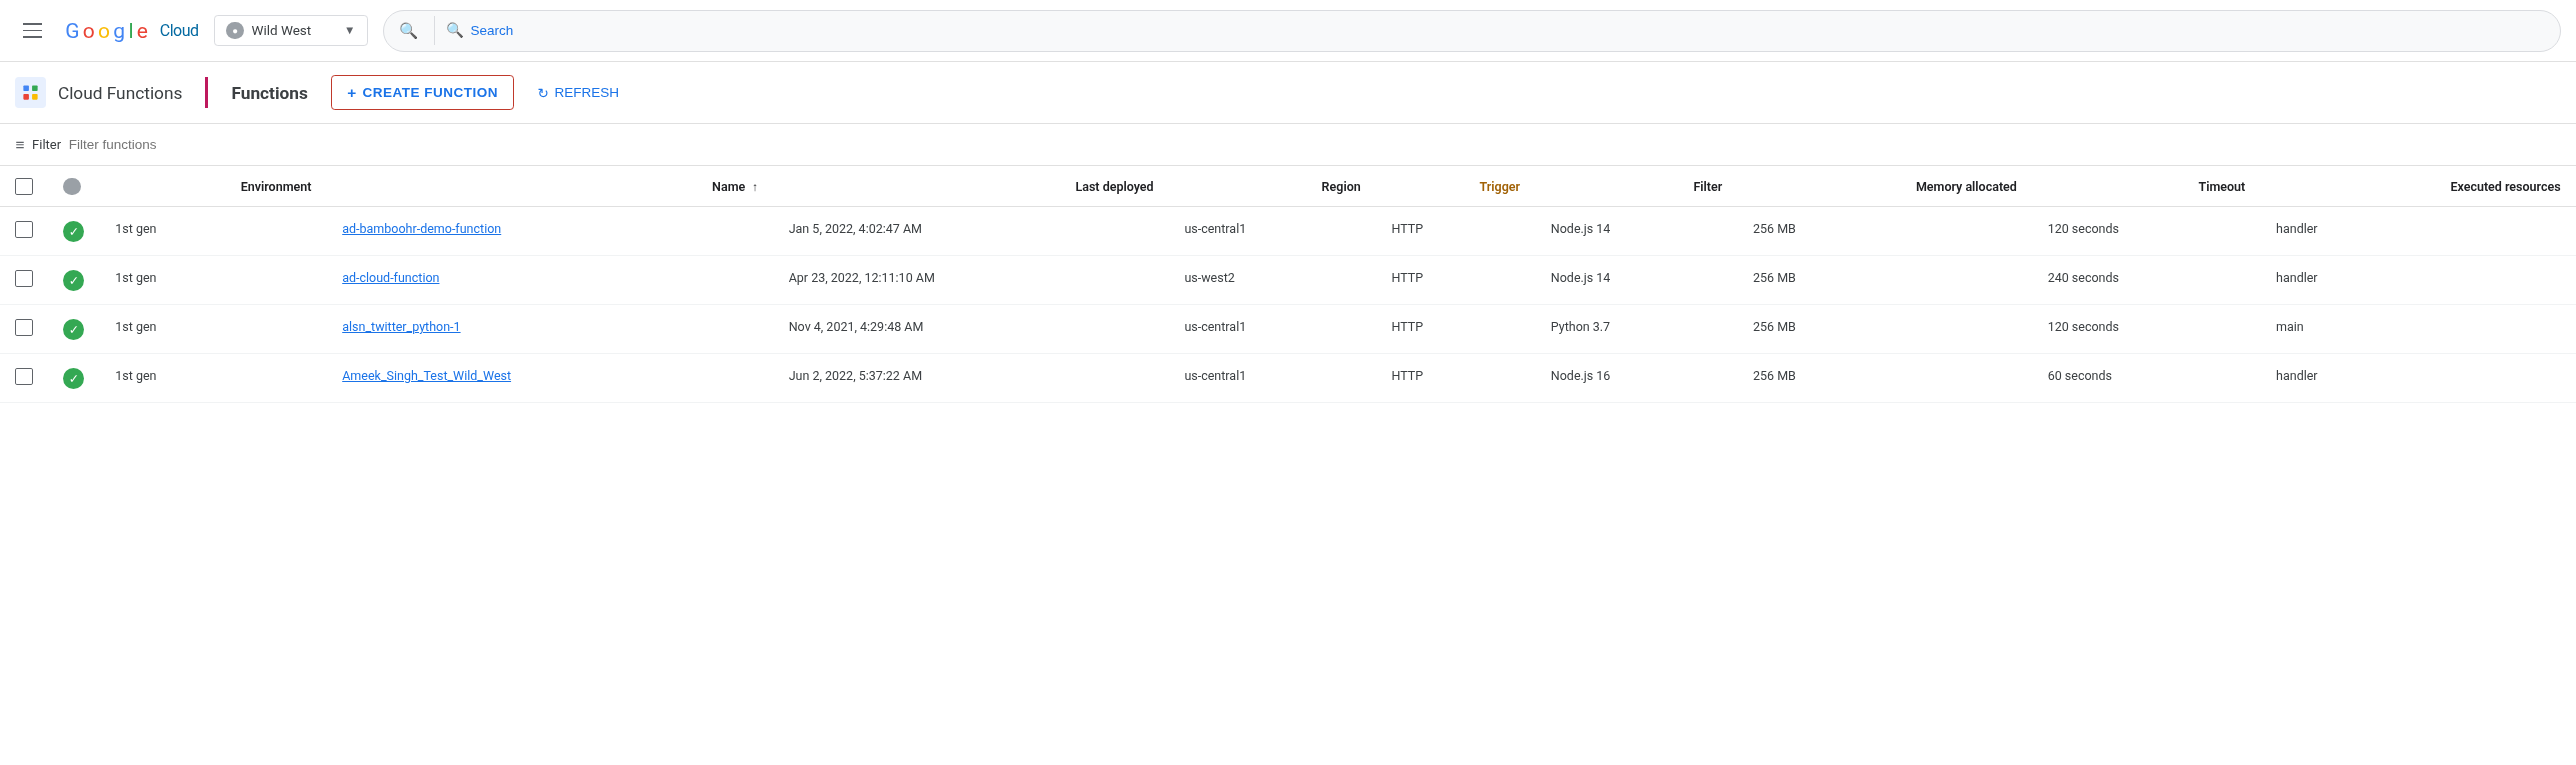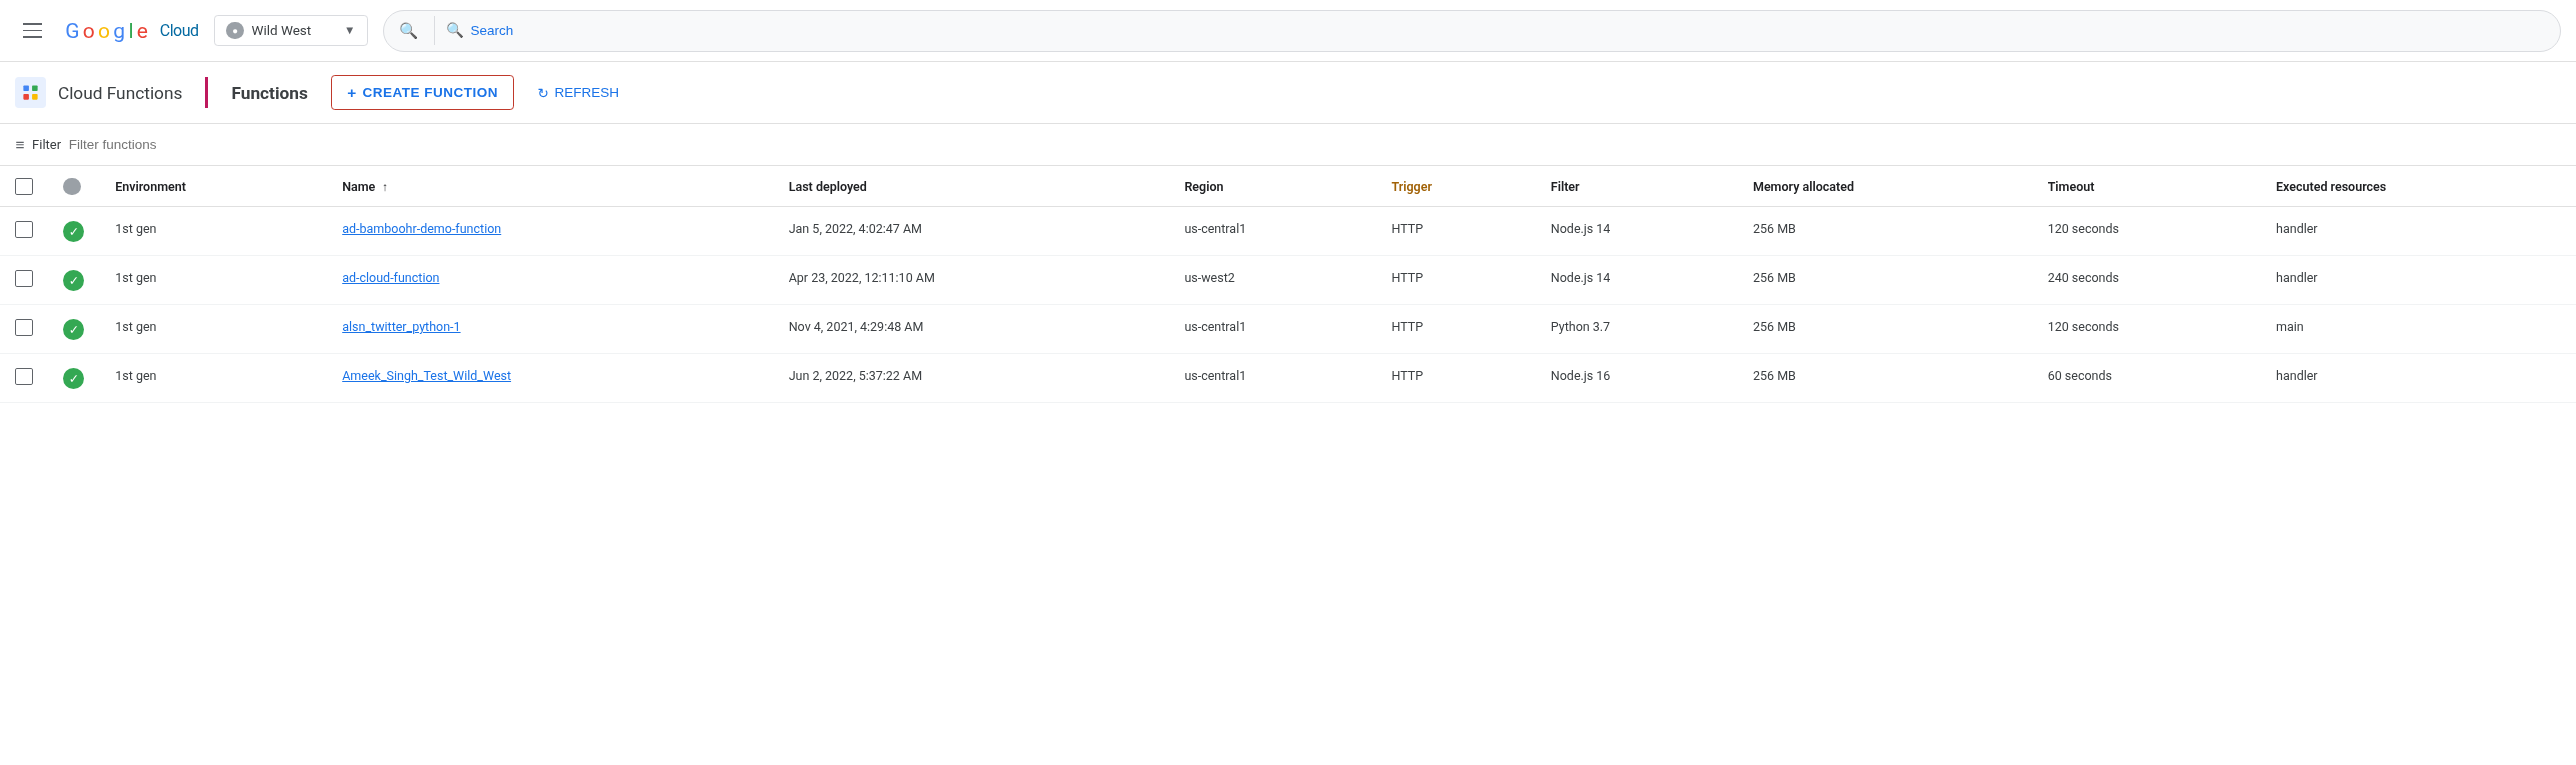--- a/index.html
+++ b/index.html
@@ -63,21 +63,21 @@
       border-bottom: 1px solid #e0e0e0;
     }
     .filter-icon { color: #5f6368; font-size: 15.4px; }
     .filter-label { font-size: 13px; font-weight: 400; color: #3c4043; }
     .filter-input { font-size: 13.5px; color: #5f6368; }
 
     
     table { width: 100%; border-collapse: collapse; }
     thead tr { border-bottom: 1.9px solid #e0e0e0; }
     th {
-      padding: 11.5px 15.4px; text-align: left; font-size: 12.5px; font-weight: 600;
+      padding: 11.5px 15.4px; text-align: right; font-size: 12.5px; font-weight: 600;
       color: #202124; white-space: nowrap;
     }
     th.trigger-col { color: #9aa0a6; }
     td { padding: 13.5px 15.4px; font-size: 12.5px; color: #3c4043; border-bottom: 1px solid #f1f3f4; vertical-align: top; }
 
     .checkbox { width: 17.3px; height: 17.3px; border: 1.9px solid #5f6368; border-radius: 1.9px; cursor: pointer; }
     .check-col { width: 38px; text-align: center; }
     .status-col { width: 38px; text-align: center; }
 
     .status-ok { width: 21px; height: 21px; border-radius: 50%; background: #34A853; display: flex; align-items: center; justify-content: center; color: #fff; font-size: 12.5px; }

